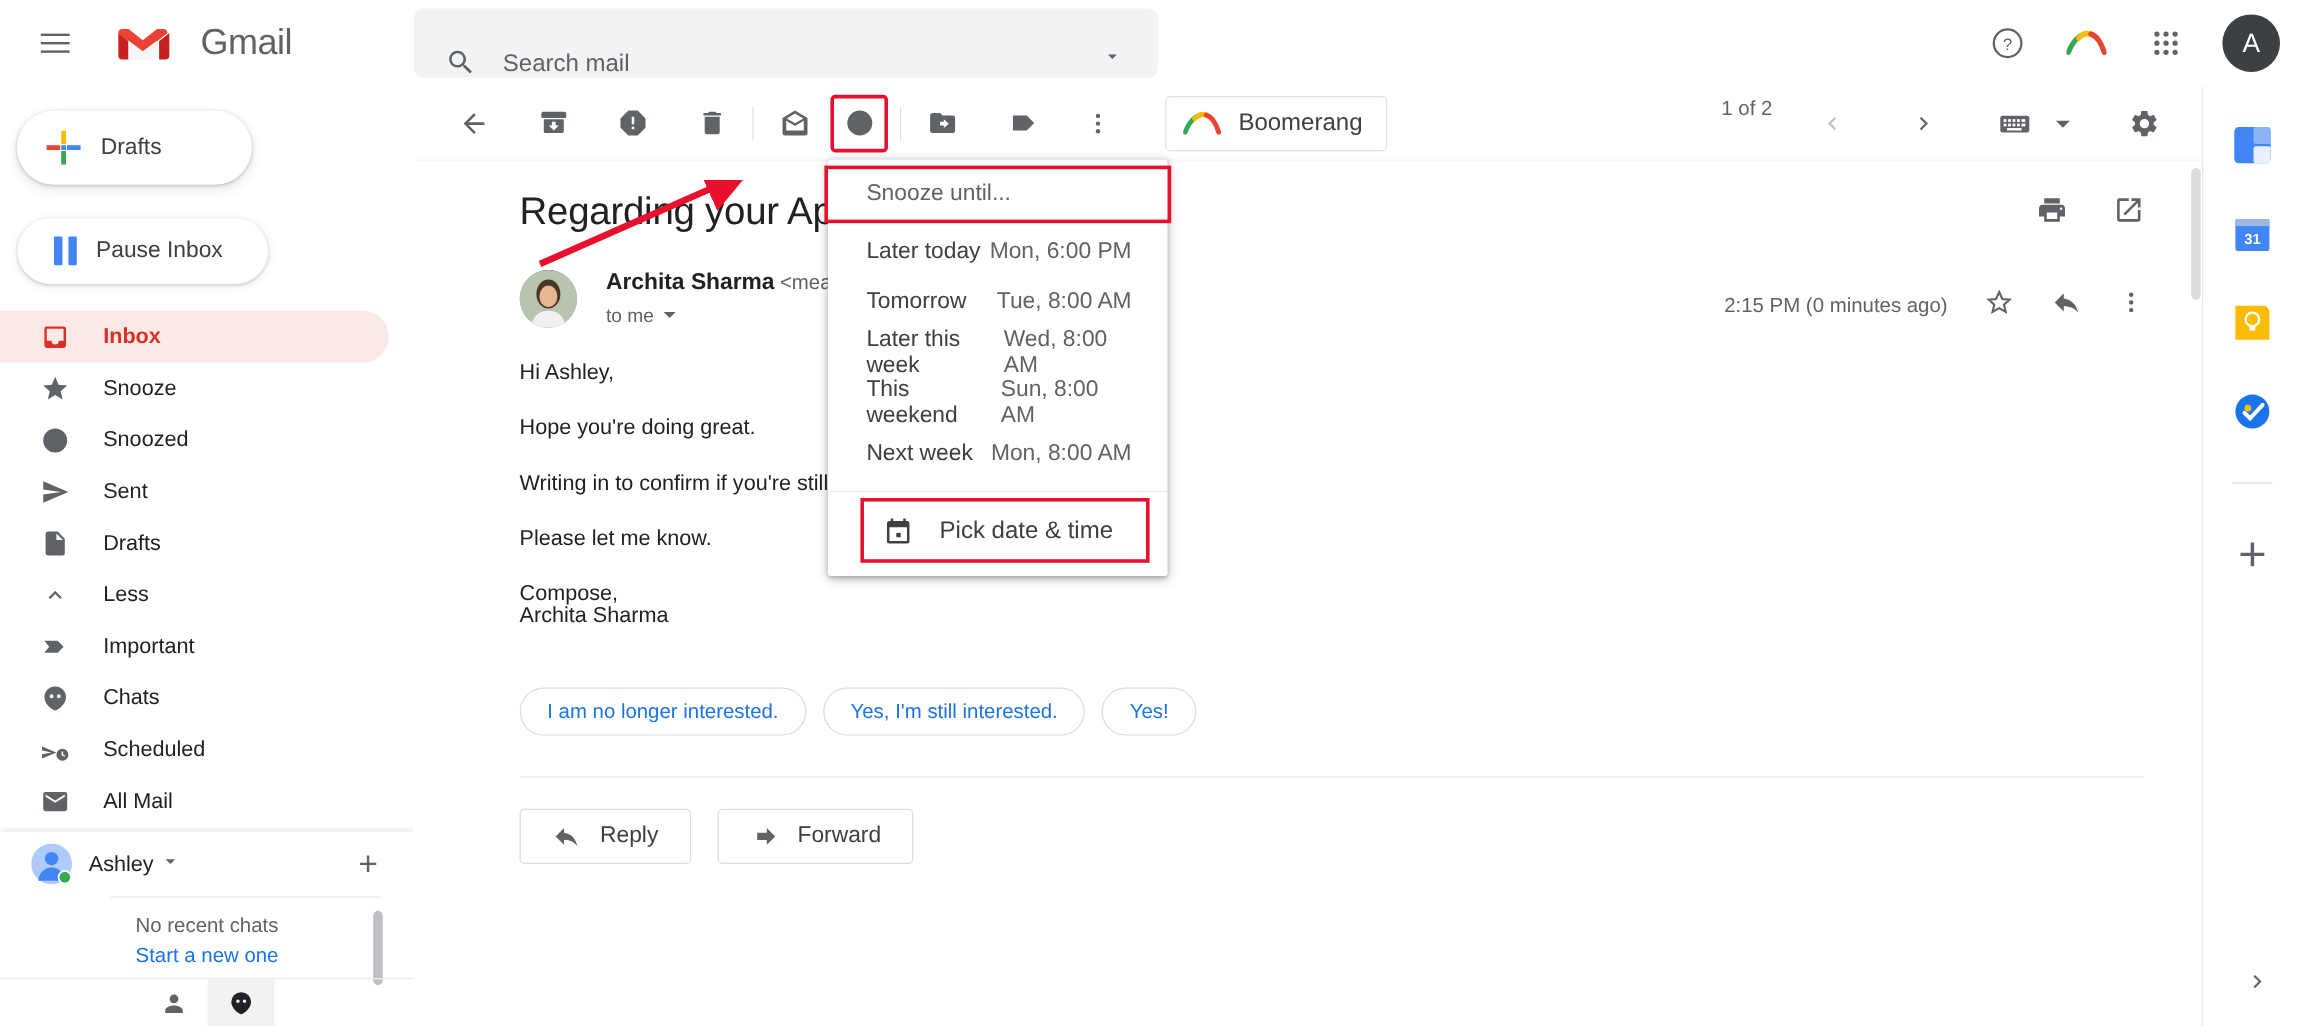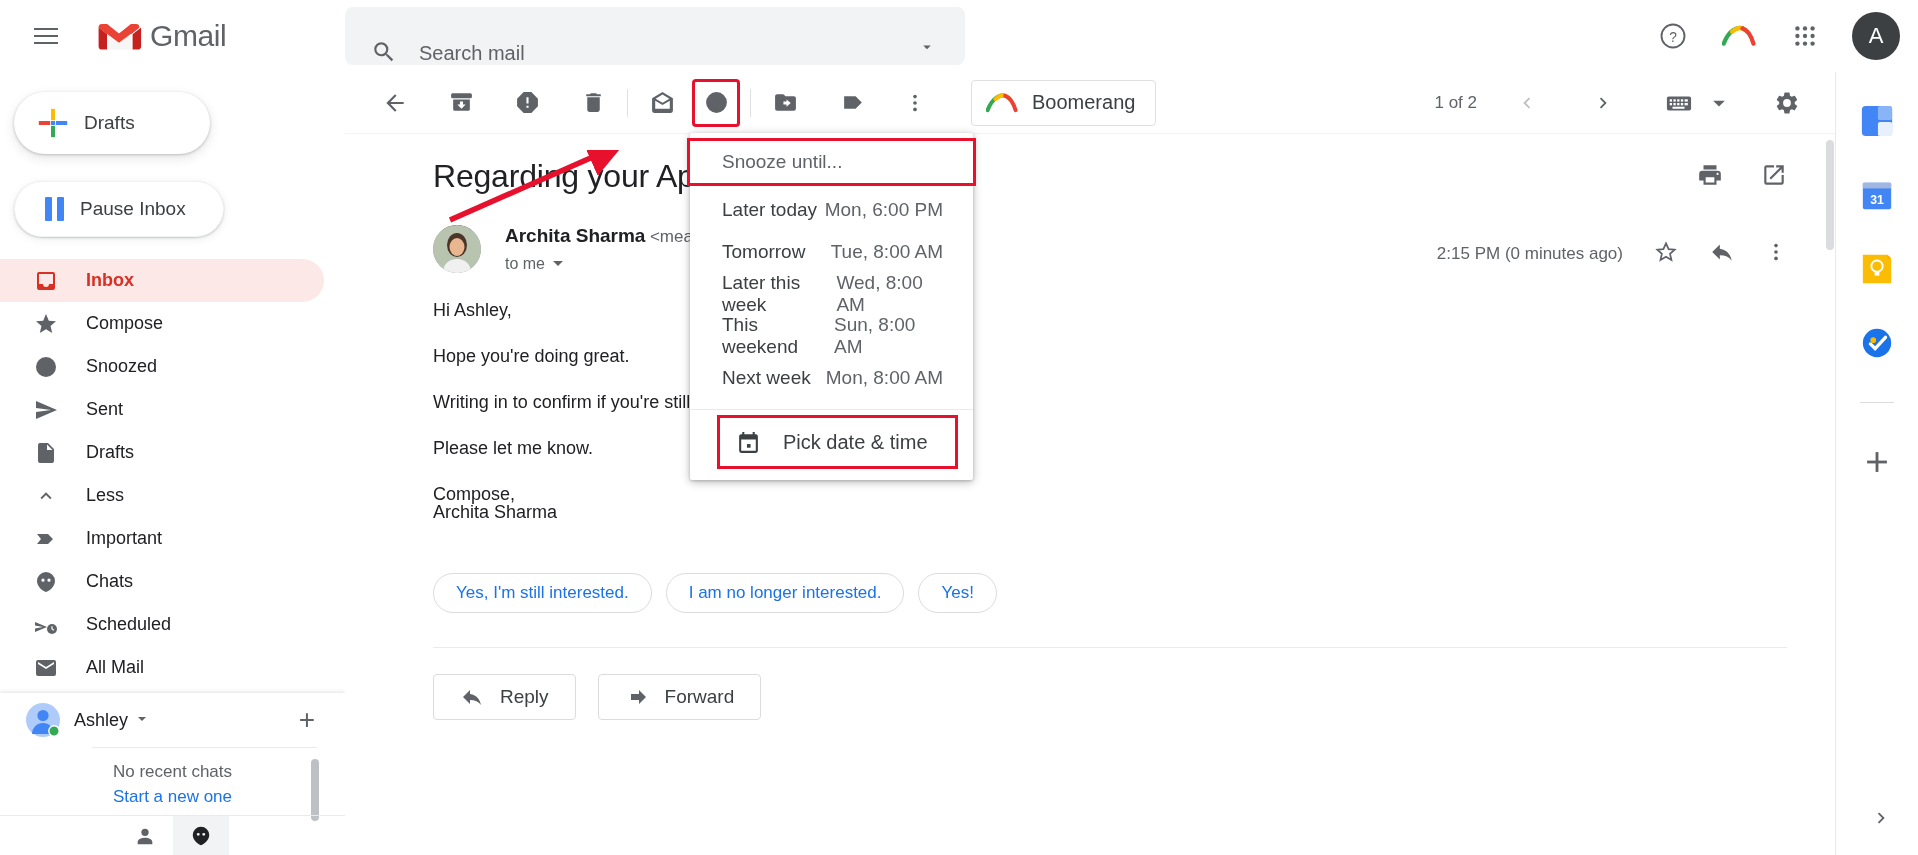--- a/index.html
+++ b/index.html
@@ -15,21 +15,21 @@
   .header {
     position: absolute; top: 0; left: 0; width: 1918px; height: 72px;
     display: flex; align-items: center; background: #fff;
   }
   .hamburger {
     width: 48px; height: 48px; margin-left: 22px;
     display: flex; flex-direction: column; justify-content: center;
     align-items: center; gap: 5px; cursor: pointer; border-radius: 50%;
   }
   .hamburger span { display:block; width: 24px; height: 2px; background: #5f6368; }
-  .brand { display: flex; align-items: center; margin-left: 26px; gap: 8px; }
+  .brand { display: flex; align-items: center; margin-left: 26px; gap: 25px; }
   .gmail-logo { width: 46px; height: 34px; }
   .brand-name {
     font-size: 30px; color: #5f6368; letter-spacing: -0.4px;
     font-family: "Liberation Sans", sans-serif;
   }
   .searchbar {
     position: absolute; left: 345px; top: 7px;
     width: 620px; height: 58px; background: #f1f3f4;
     border-radius: 8px; display: flex; align-items: flex-end;
     padding: 0 16px;
@@ -131,21 +131,21 @@
   .tb-sep { width: 1px; height: 28px; background: #e0e0e0; margin: 0 12px; flex:none; }
   .tb-highlight { outline: 3px solid #e8112d; outline-offset: -1px; border-radius: 2px; }
   .boomerang-btn {
     margin-left: 34px; height: 46px; padding: 0 20px 0 14px;
     border: 1px solid #e0e0e0; border-radius: 4px;
     display: flex; align-items: center; gap: 14px; cursor: pointer;
     background: #fff;
   }
   .boomerang-btn .lbl { font-size: 20px; color: #3c4043; }
   .tb-right {
-    margin-left: auto; display: flex; align-items: center; gap: 6px; padding-right: 26px;
+    margin-left: auto; display: flex; align-items: flex-start; gap: 6px; padding-right: 26px;
   }
   .pagecount { font-size: 17px; color: #5f6368; margin-right: 22px; }
 
   
   .mailpane {
     position: absolute; left: 345px; top: 134px; width: 1490px; height: 721px;
     background: #fff; overflow: hidden;
   }
   .subject-row {
     display: flex; align-items: center; padding: 24px 0 0 88px; position: relative;
@@ -340,21 +340,21 @@
         </span>
         <span class="nlabel">Inbox</span>
       </div>
 
       <div class="navitem">
         <span class="nicon">
           <svg width="24" height="24" viewBox="0 0 24 24">
               <path fill="#5f6368" d="M12 17.27L18.18 21l-1.64-7.03L22 9.24l-7.19-.61L12 2 9.19 8.63 2 9.24l5.46 4.73L5.82 21z"></path>
             </svg>
         </span>
-        <span class="nlabel">Compose</span>
+        <span class="nlabel">Snooze</span>
       </div>
 
       <div class="navitem">
         <span class="nicon">
           <svg width="24" height="24" viewBox="0 0 24 24">
               <path fill="#5f6368" d="M12 2a10 10 0 100 20 10 10 0 000-20zm1 10.6V6h-2v7.4l5.2 3.1 1-1.6-4.2-2.3z"></path>
             </svg>
         </span>
         <span class="nlabel">Snoozed</span>
       </div>
@@ -646,22 +646,22 @@
     <div class="body-text">
       <p>Hi Ashley,</p>
       <p>Hope you're doing great.</p>
       <p>Writing in to confirm if you're still i                               a week back.</p>
       <p>Please let me know.</p>
       <p class="tight">Compose,</p>
       <p>Archita Sharma</p>
     </div>
 
     <div class="smart-replies">
+      <div class="sr-btn">I am no longer interested.</div>
       <div class="sr-btn">Yes, I'm still interested.</div>
-      <div class="sr-btn">I am no longer interested.</div>
       <div class="sr-btn">Yes!</div>
     </div>
 
     <div class="hr-line"></div>
 
     <div class="rf-buttons">
       <div class="rf-btn">
         <svg width="24" height="24" viewBox="0 0 24 24">
             <path fill="#5f6368" d="M10 9V5l-7 7 7 7v-4.1c5 0 8.5 1.6 11 5.1-1-5-4-10-11-11z"></path>
           </svg>

